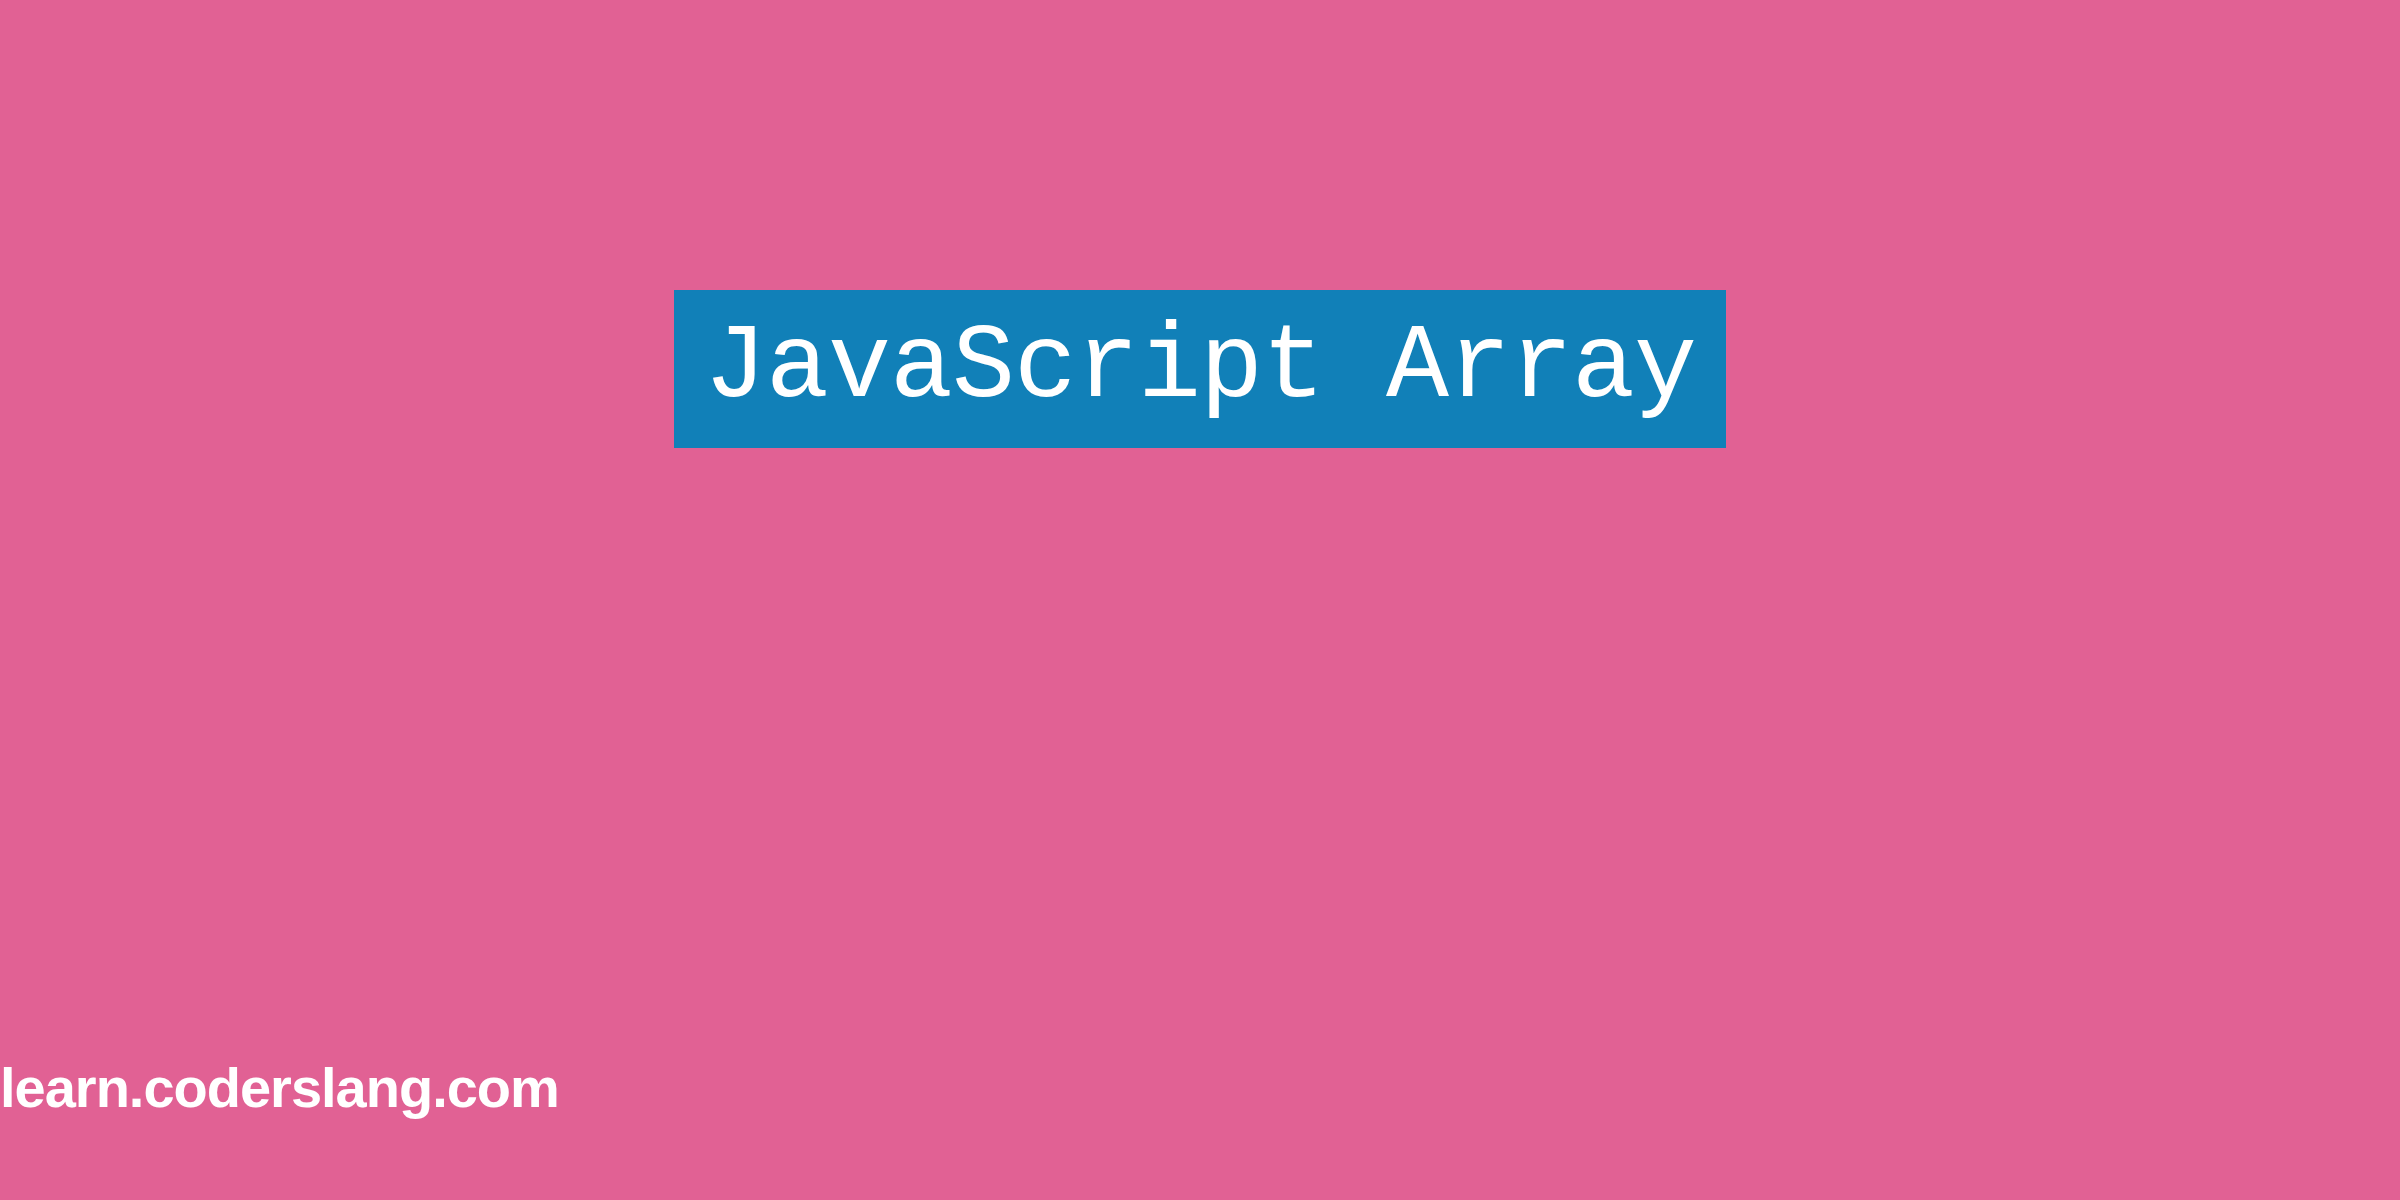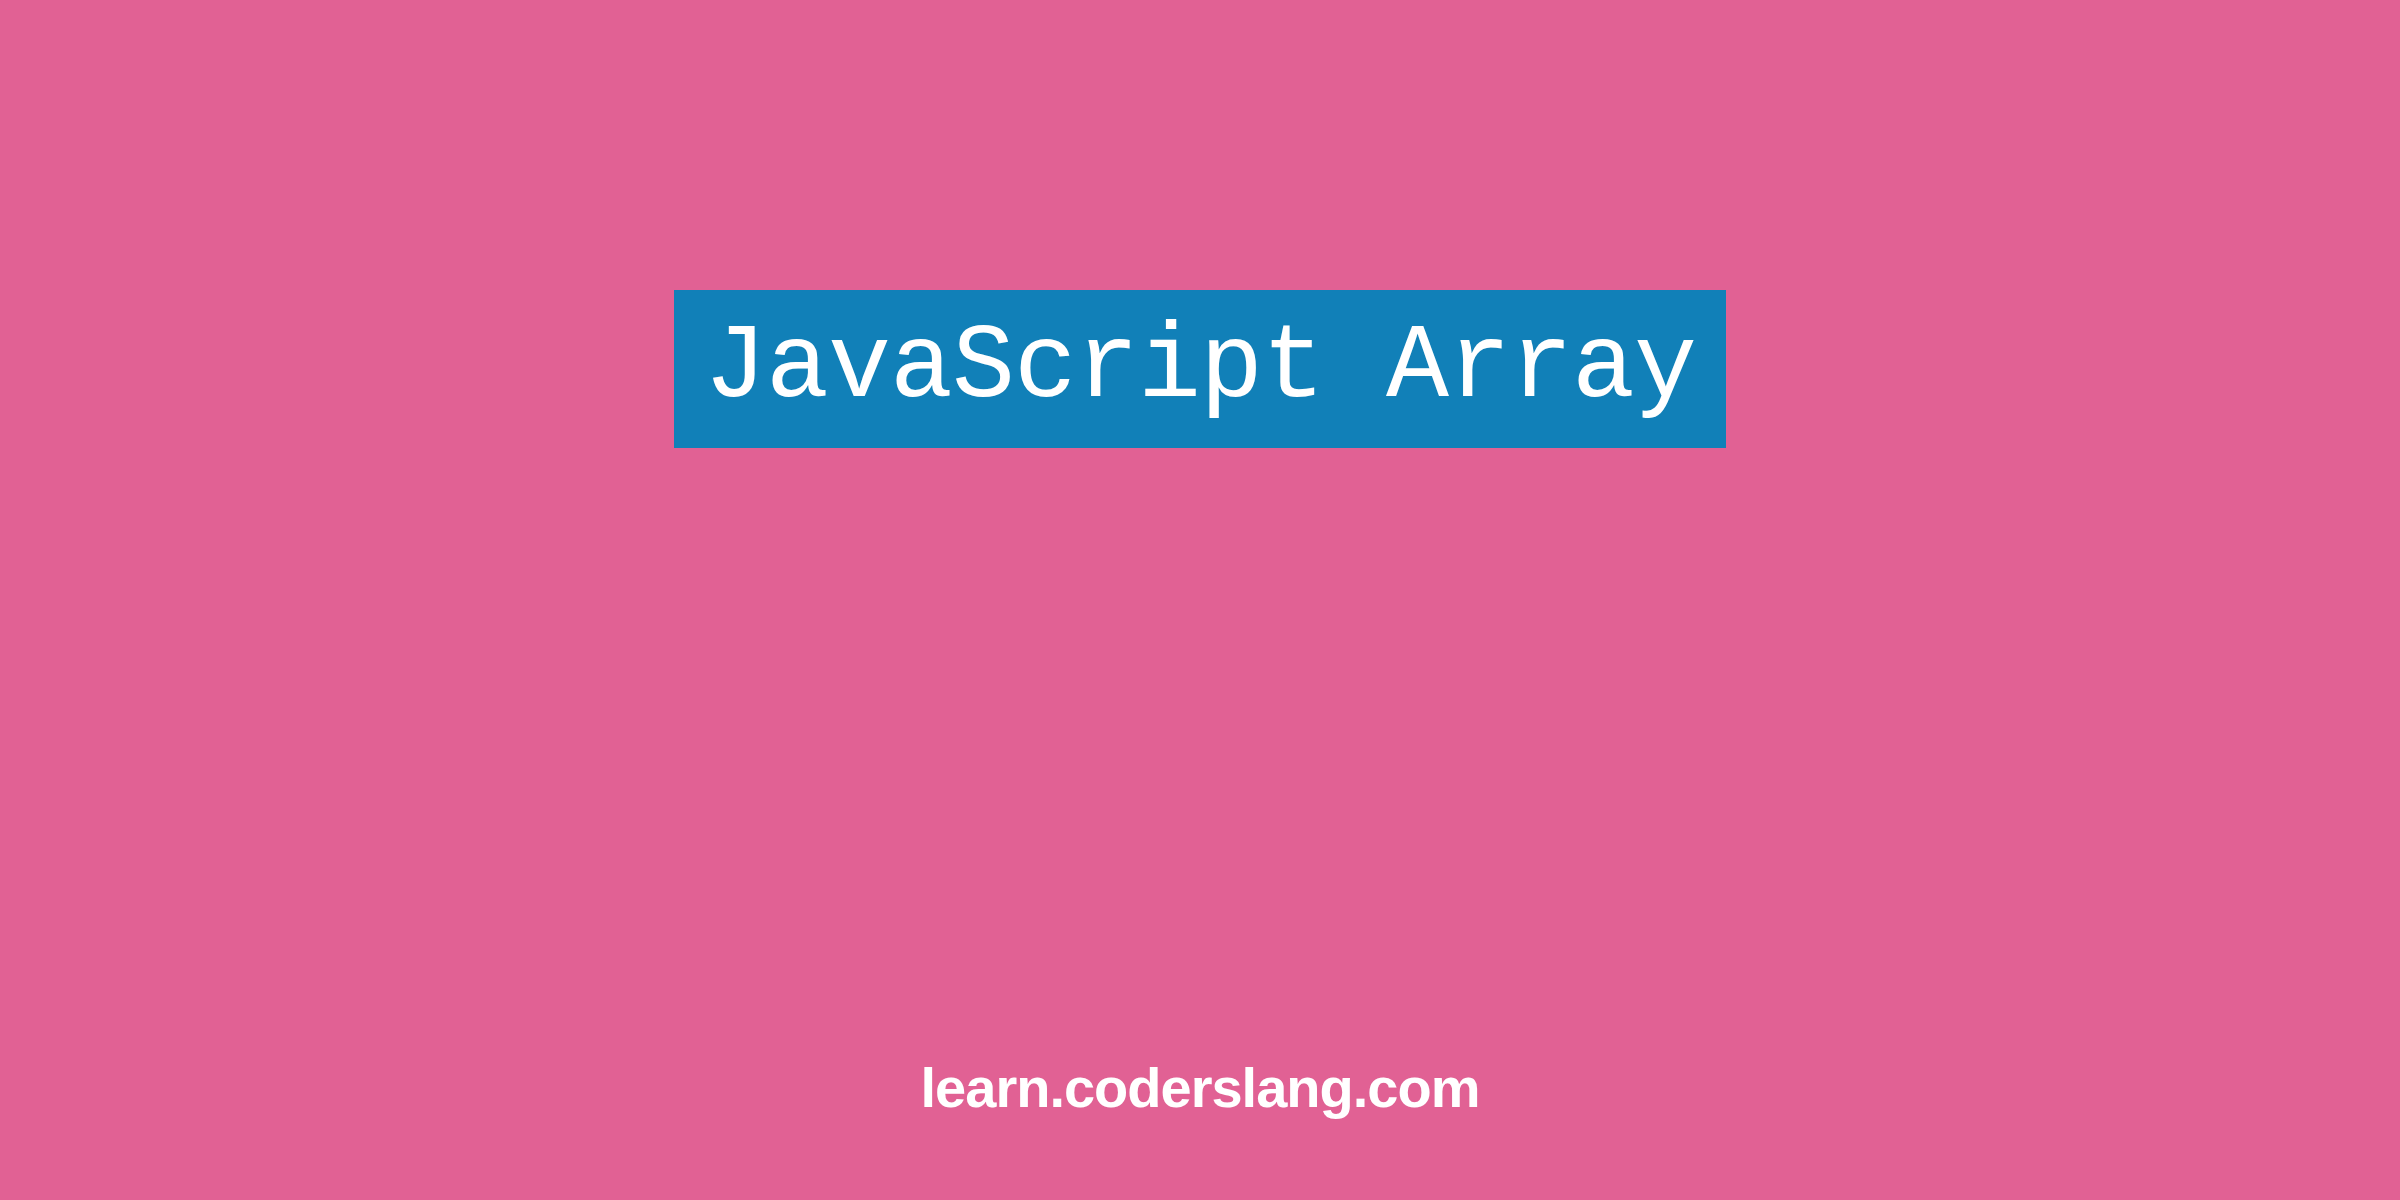--- a/index.html
+++ b/index.html
@@ -31,21 +31,20 @@
       font-size: 105px;
       font-weight: 400;
       padding: 8px 30px;
       letter-spacing: -1px;
     }
     .footer {
       position: absolute;
       bottom: 80px;
       left: 0;
       right: 0;
-      text-align: center;
     }
     .footer-text {
       color: #ffffff;
       font-family: -apple-system, BlinkMacSystemFont, 'Segoe UI', Helvetica, Arial, sans-serif;
       font-size: 56px;
       font-weight: 700;
       letter-spacing: -1px;
     }
   </style>
 </head>

